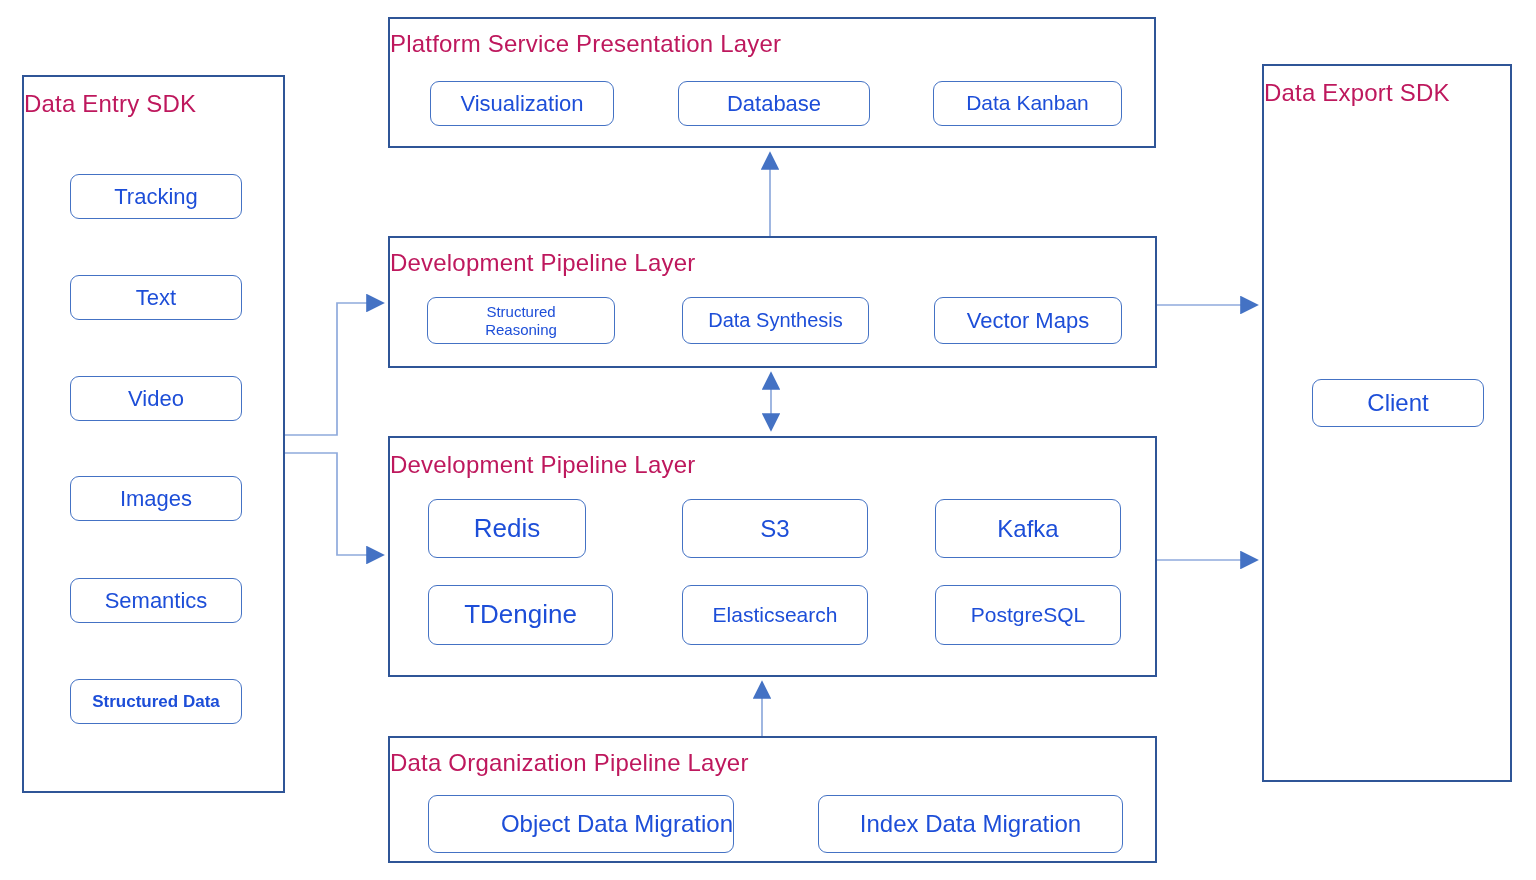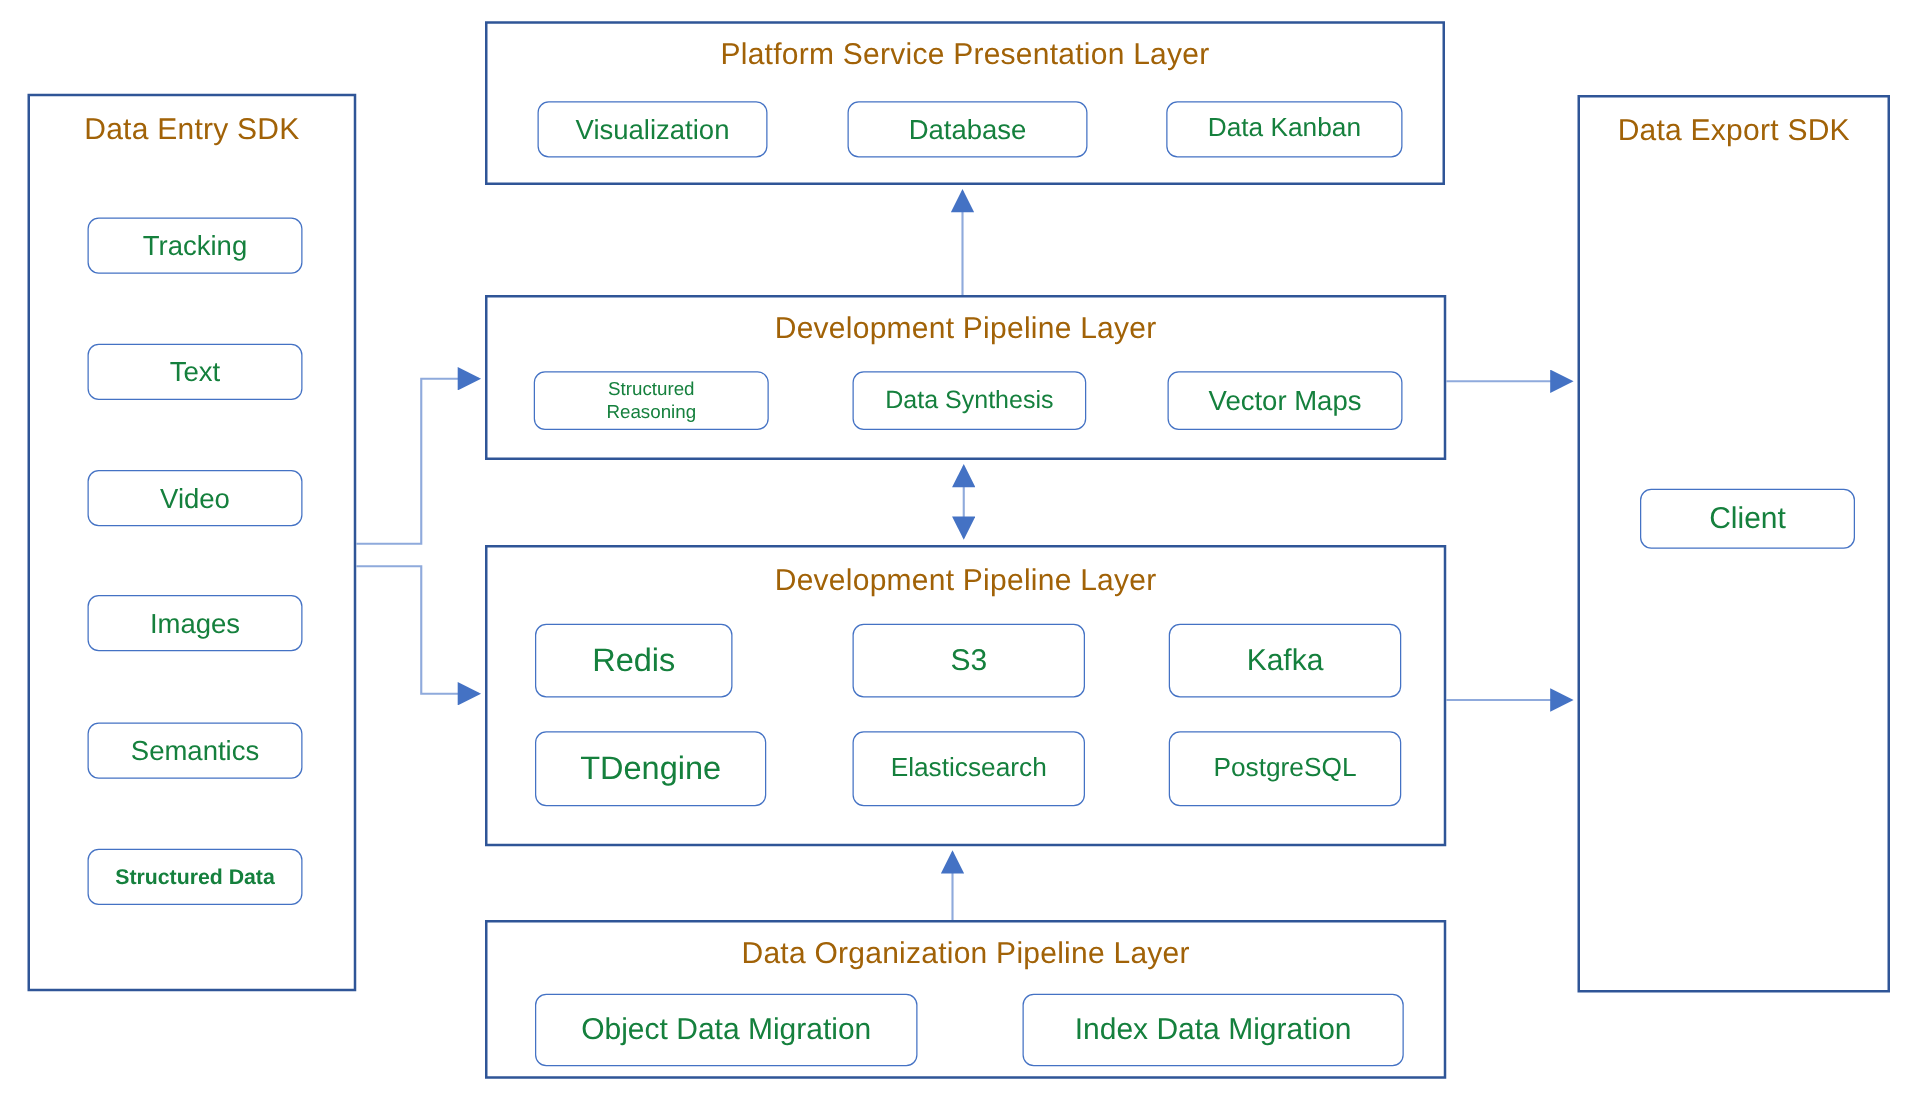--- a/index.html
+++ b/index.html
@@ -19,38 +19,37 @@
   .panel {
     position: absolute;
     border: 2px solid #2f5597;
     background: #ffffff;
     box-sizing: border-box;
   }
   .panel-title {
     position: absolute;
     left: 0;
     width: 100%;
-    text-align: center;
     font-size: 24px;
     letter-spacing: 0.2px;
-    color: #a16207;
+    color: #be185d;
     white-space: nowrap;
   }
   .node {
     position: absolute;
     border: 1.6px solid #4472c4;
     border-radius: 9px;
     background: #ffffff;
     box-sizing: border-box;
     display: flex;
     align-items: center;
     justify-content: center;
     text-align: center;
     font-size: 22px;
-    color: #15803d;
+    color: #1d4ed8;
     line-height: 1.15;
   }
   .fs15 { font-size: 15px; }
   .fs17 { font-size: 17px; font-weight: bold; }
   .fs20 { font-size: 20px; }
   .fs21 { font-size: 21px; }
   .fs24 { font-size: 24px; }
   .fs26 { font-size: 26px; }
   .wrap-narrow { max-width: 110px; white-space: normal; }
   svg.connectors {
@@ -148,28 +147,28 @@
     <div class="node fs21" style="left:292px; top:147px; width:186px; height:60px;">
         <span>Elasticsearch</span>
       </div>
     <div class="node fs21" style="left:545px; top:147px; width:186px; height:60px;align-items:center;">
         <span>PostgreSQL</span>
       </div>
   </div>
 
   <div class="panel" style="left:388px; top:736px; width:769px; height:127px;">
     <div class="panel-title" style="top:11px;">Data Organization Pipeline Layer</div>
-    <div class="node fs24" style="left:38px; top:57px; width:306px; height:58px;">
+    <div class="node fs24" style="left:38px; top:57px; width:306px; height:58px;justify-content:flex-end;">
         <span>Object Data Migration</span>
       </div>
     <div class="node fs24" style="left:428px; top:57px; width:305px; height:58px;">
         <span>Index Data Migration</span>
       </div>
   </div>
 
-  <div class="panel" style="left:1262px; top:76px; width:250px; height:718px;">
+  <div class="panel" style="left:1262px; top:64px; width:250px; height:718px;">
     <div class="panel-title" style="top:13px;">Data Export SDK</div>
     <div class="node fs24" style="left:48px; top:313px; width:172px; height:48px;">
         <span>Client</span>
       </div>
   </div>
 
 </div>
 
 </body></html>

